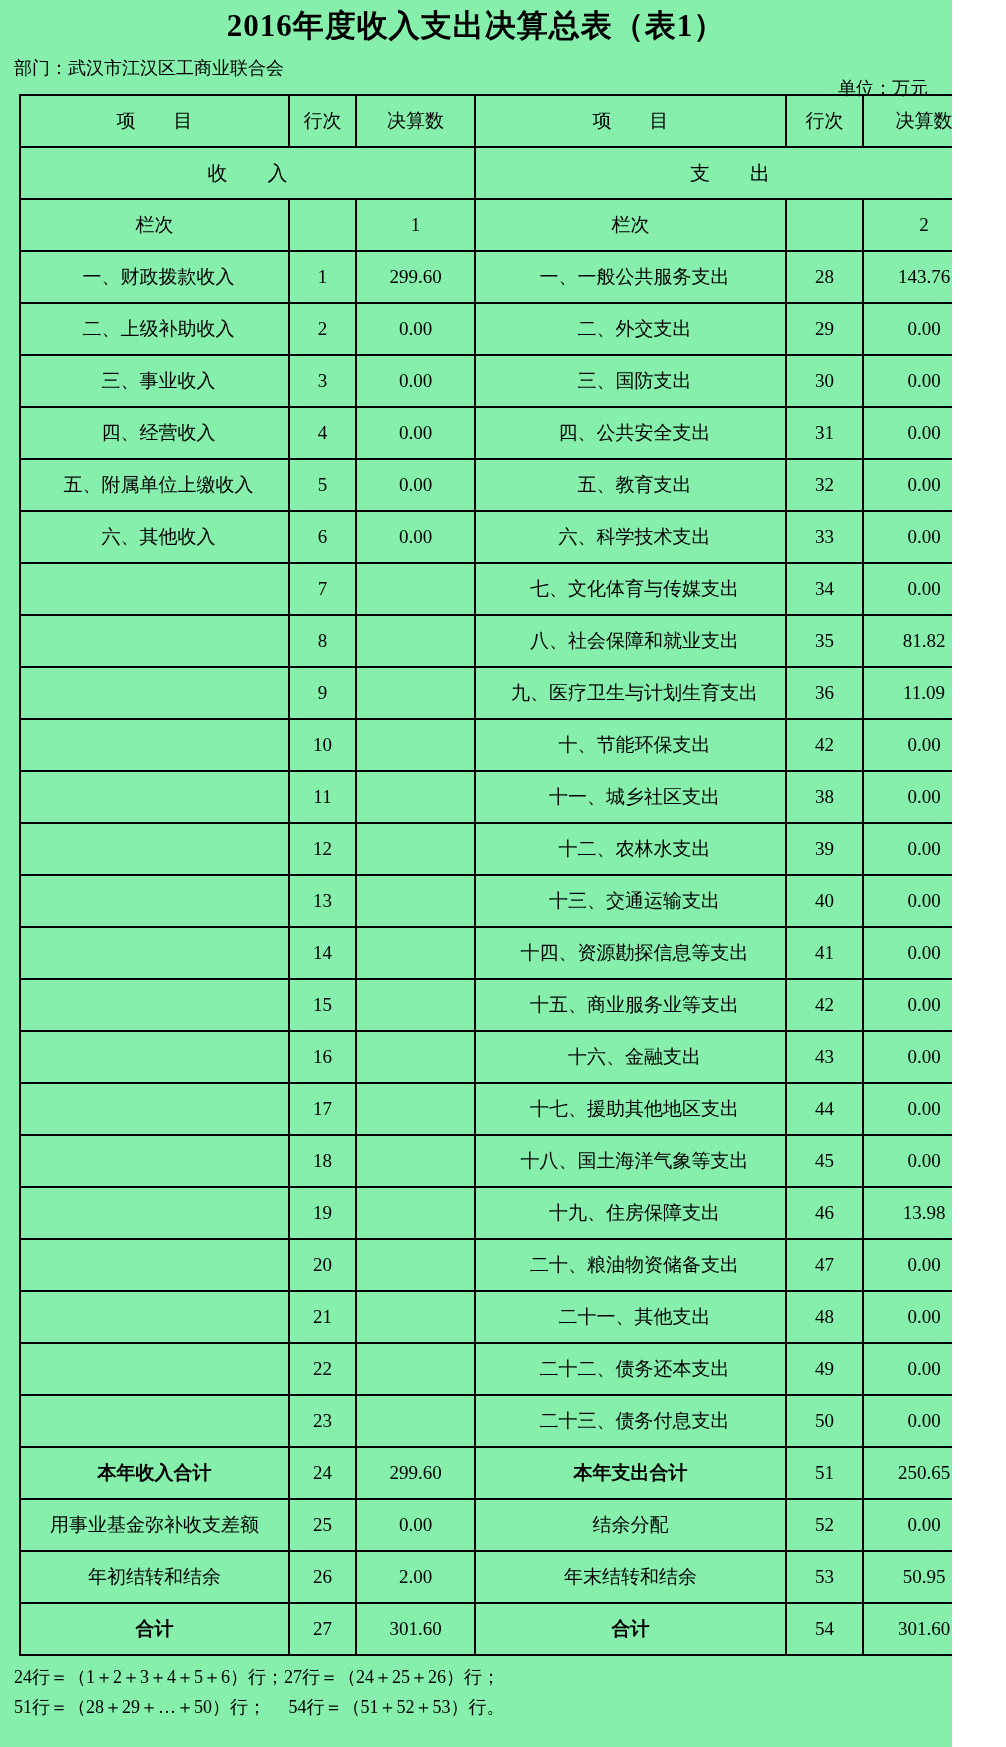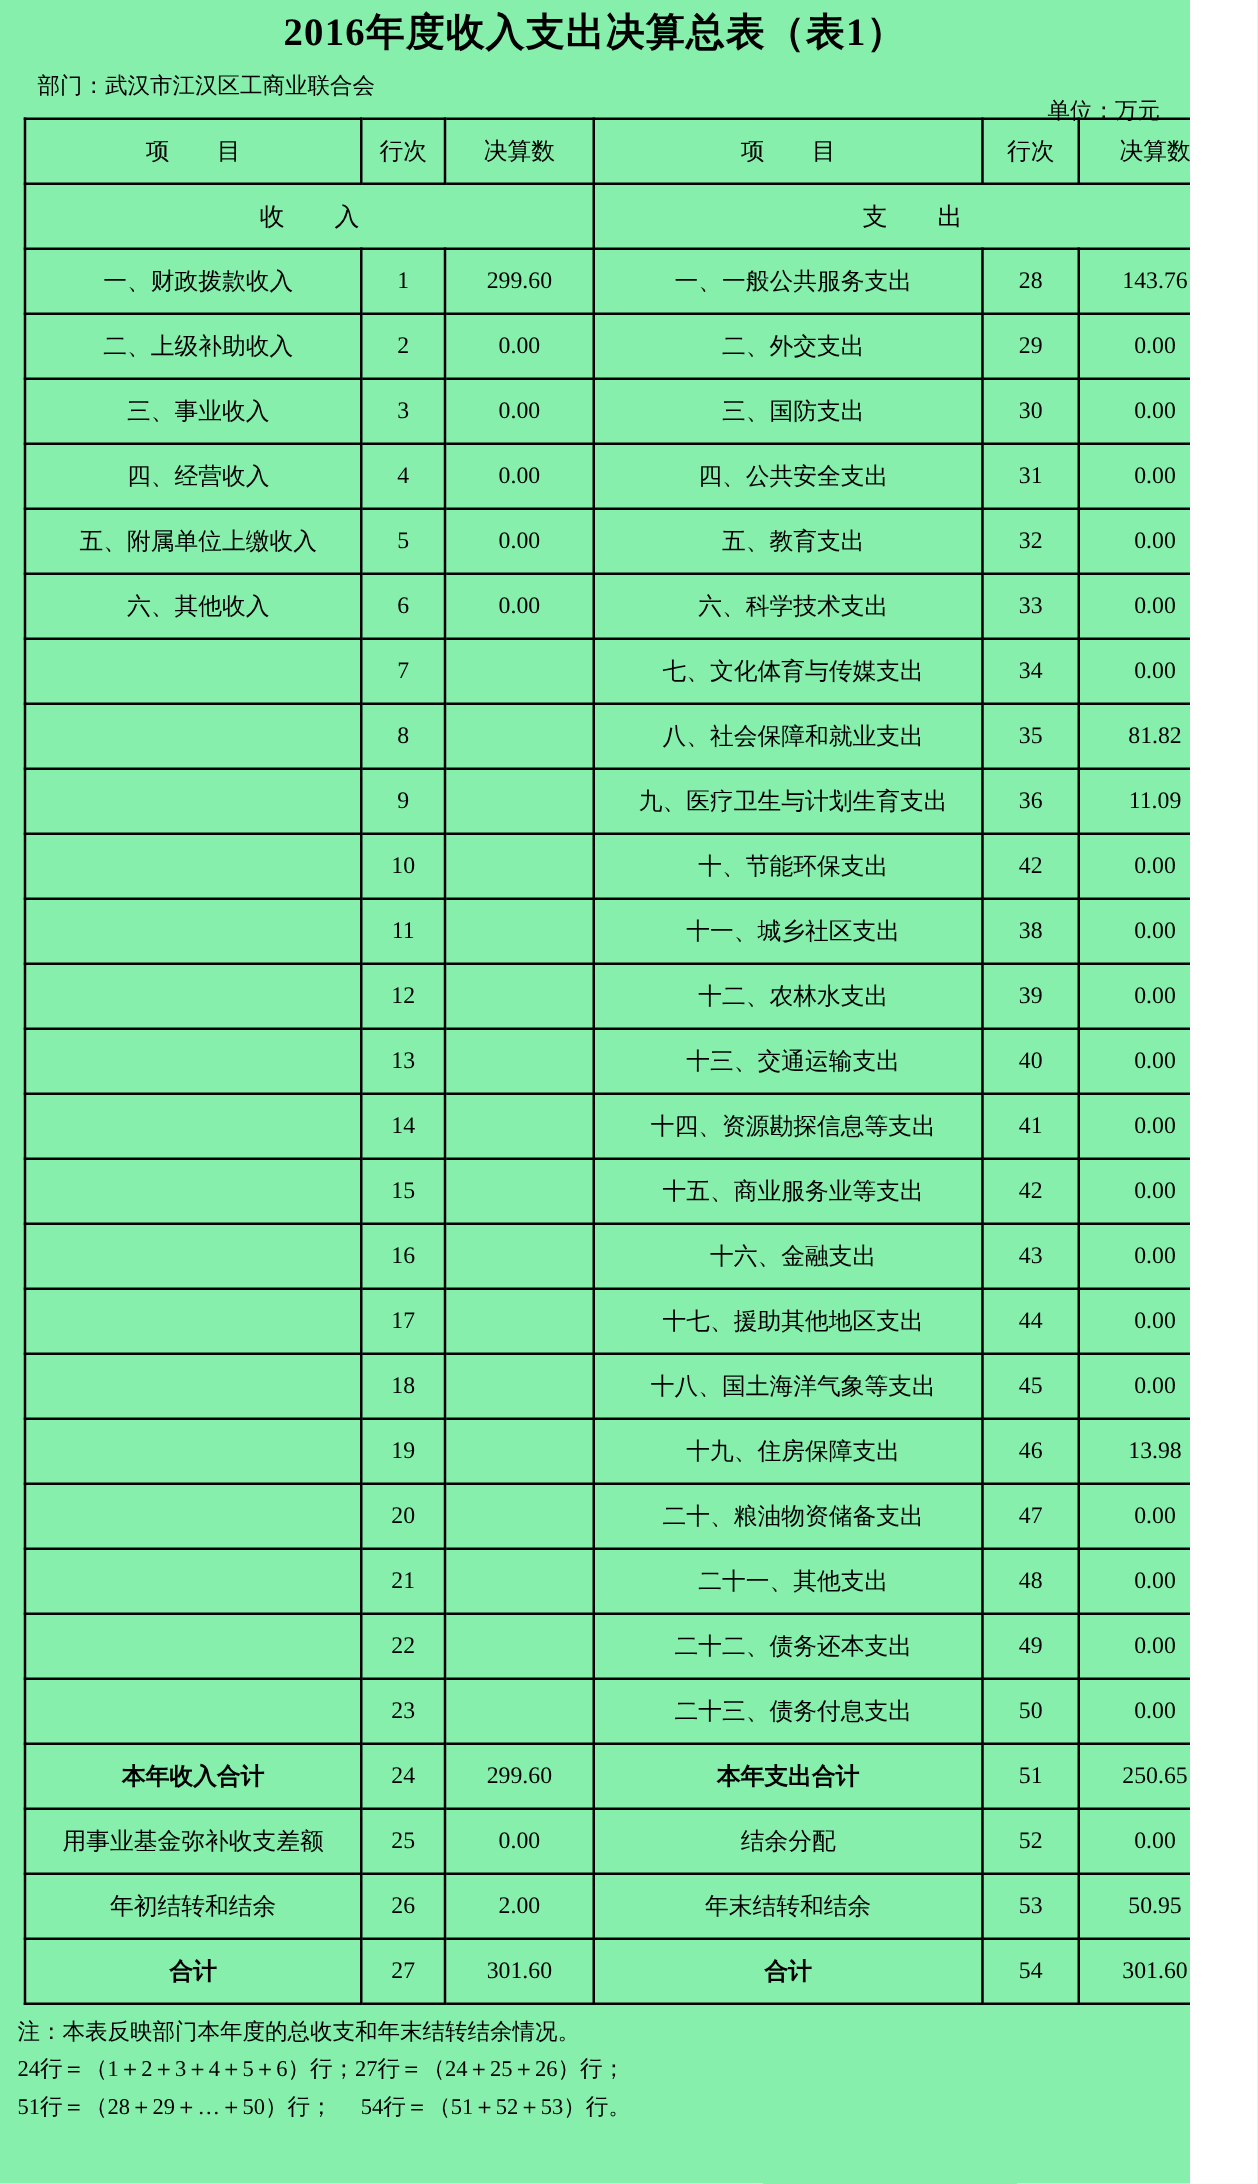--- a/index.html
+++ b/index.html
@@ -1,21 +1,21 @@
 <!DOCTYPE html>
 <html><head>
 <meta charset="utf-8">
 <style>
   * { box-sizing: border-box; }
   html,body { margin:0; padding:0; background:#ffffff; }
   body { font-family: "Liberation Serif", "DejaVu Serif", serif; color:#000; }
   .page { width:952px; height:1747px; background:#86efac; position:relative; overflow:hidden; }
   .title { margin:0; padding-top:6px; text-align:center; font-size:31px; font-weight:bold; letter-spacing:1px; line-height:40px; }
   .meta { position:relative; height:40px; margin:8px 20px 0 14px; font-size:18px; }
-  .dept { position:absolute; left:16px; top:2px; }
+  .dept { position:absolute; left:0; top:2px; }
   .unit { position:absolute; right:4px; bottom:-6px; }
   table.main { border-collapse:collapse; table-layout:fixed; margin-left:19px; width:965px; border:2px solid #000; }
   td, th { border:2px solid #000; font-size:19px; font-weight:normal; height:52px; padding:0; overflow:hidden; white-space:nowrap; vertical-align:middle; }
   th.section { font-size:20px; }
   .c-left { text-align:center; padding-left:8px; }
   .c-center { text-align:center; }
   .bold { font-weight:bold;margin-top:24px; }
   .notes { margin:6px 0 0 14px; font-size:18px; line-height:30px; }
   .note-line { white-space:nowrap; }
 </style>
@@ -49,20 +49,28 @@
         <th class="c-center">行次</th>
         <th class="c-center">决算数</th>
       </tr>
       <tr>
         <th class="section c-center" colspan="3">收　　入</th>
         <th class="section c-center" colspan="3">支　　出</th>
       </tr>
     </thead>
     <tbody id="table-body">
         <tr>
+          <td class="c-center">栏次</td>
+          <td class="c-center"></td>
+          <td class="c-center">1</td>
+          <td class="c-center">栏次</td>
+          <td class="c-center"></td>
+          <td class="c-center">2</td>
+        </tr>
+        <tr>
           <td class="c-left">一、财政拨款收入</td>
           <td class="c-center">1</td>
           <td class="c-center">299.60</td>
           <td class="c-left">一、一般公共服务支出</td>
           <td class="c-center">28</td>
           <td class="c-center">143.76</td>
         </tr>
         <tr>
           <td class="c-left">二、上级补助收入</td>
           <td class="c-center">2</td>
@@ -268,18 +276,17 @@
           <td class="c-center">27</td>
           <td class="c-center">301.60</td>
           <td class="c-center bold">合计</td>
           <td class="c-center">54</td>
           <td class="c-center">301.60</td>
         </tr>
       </tbody>
   </table>
 
   <div class="notes">
-    <div class="note-line">注：本表反映部门本年度的总收支和年末结转结余情况。</div>
     <div class="note-line">24行＝（1＋2＋3＋4＋5＋6）行；27行＝（24＋25＋26）行；</div>
     <div class="note-line">51行＝（28＋29＋…＋50）行；　 54行＝（51＋52＋53）行。</div>
   </div>
 
 </div>
 
 </body></html>

